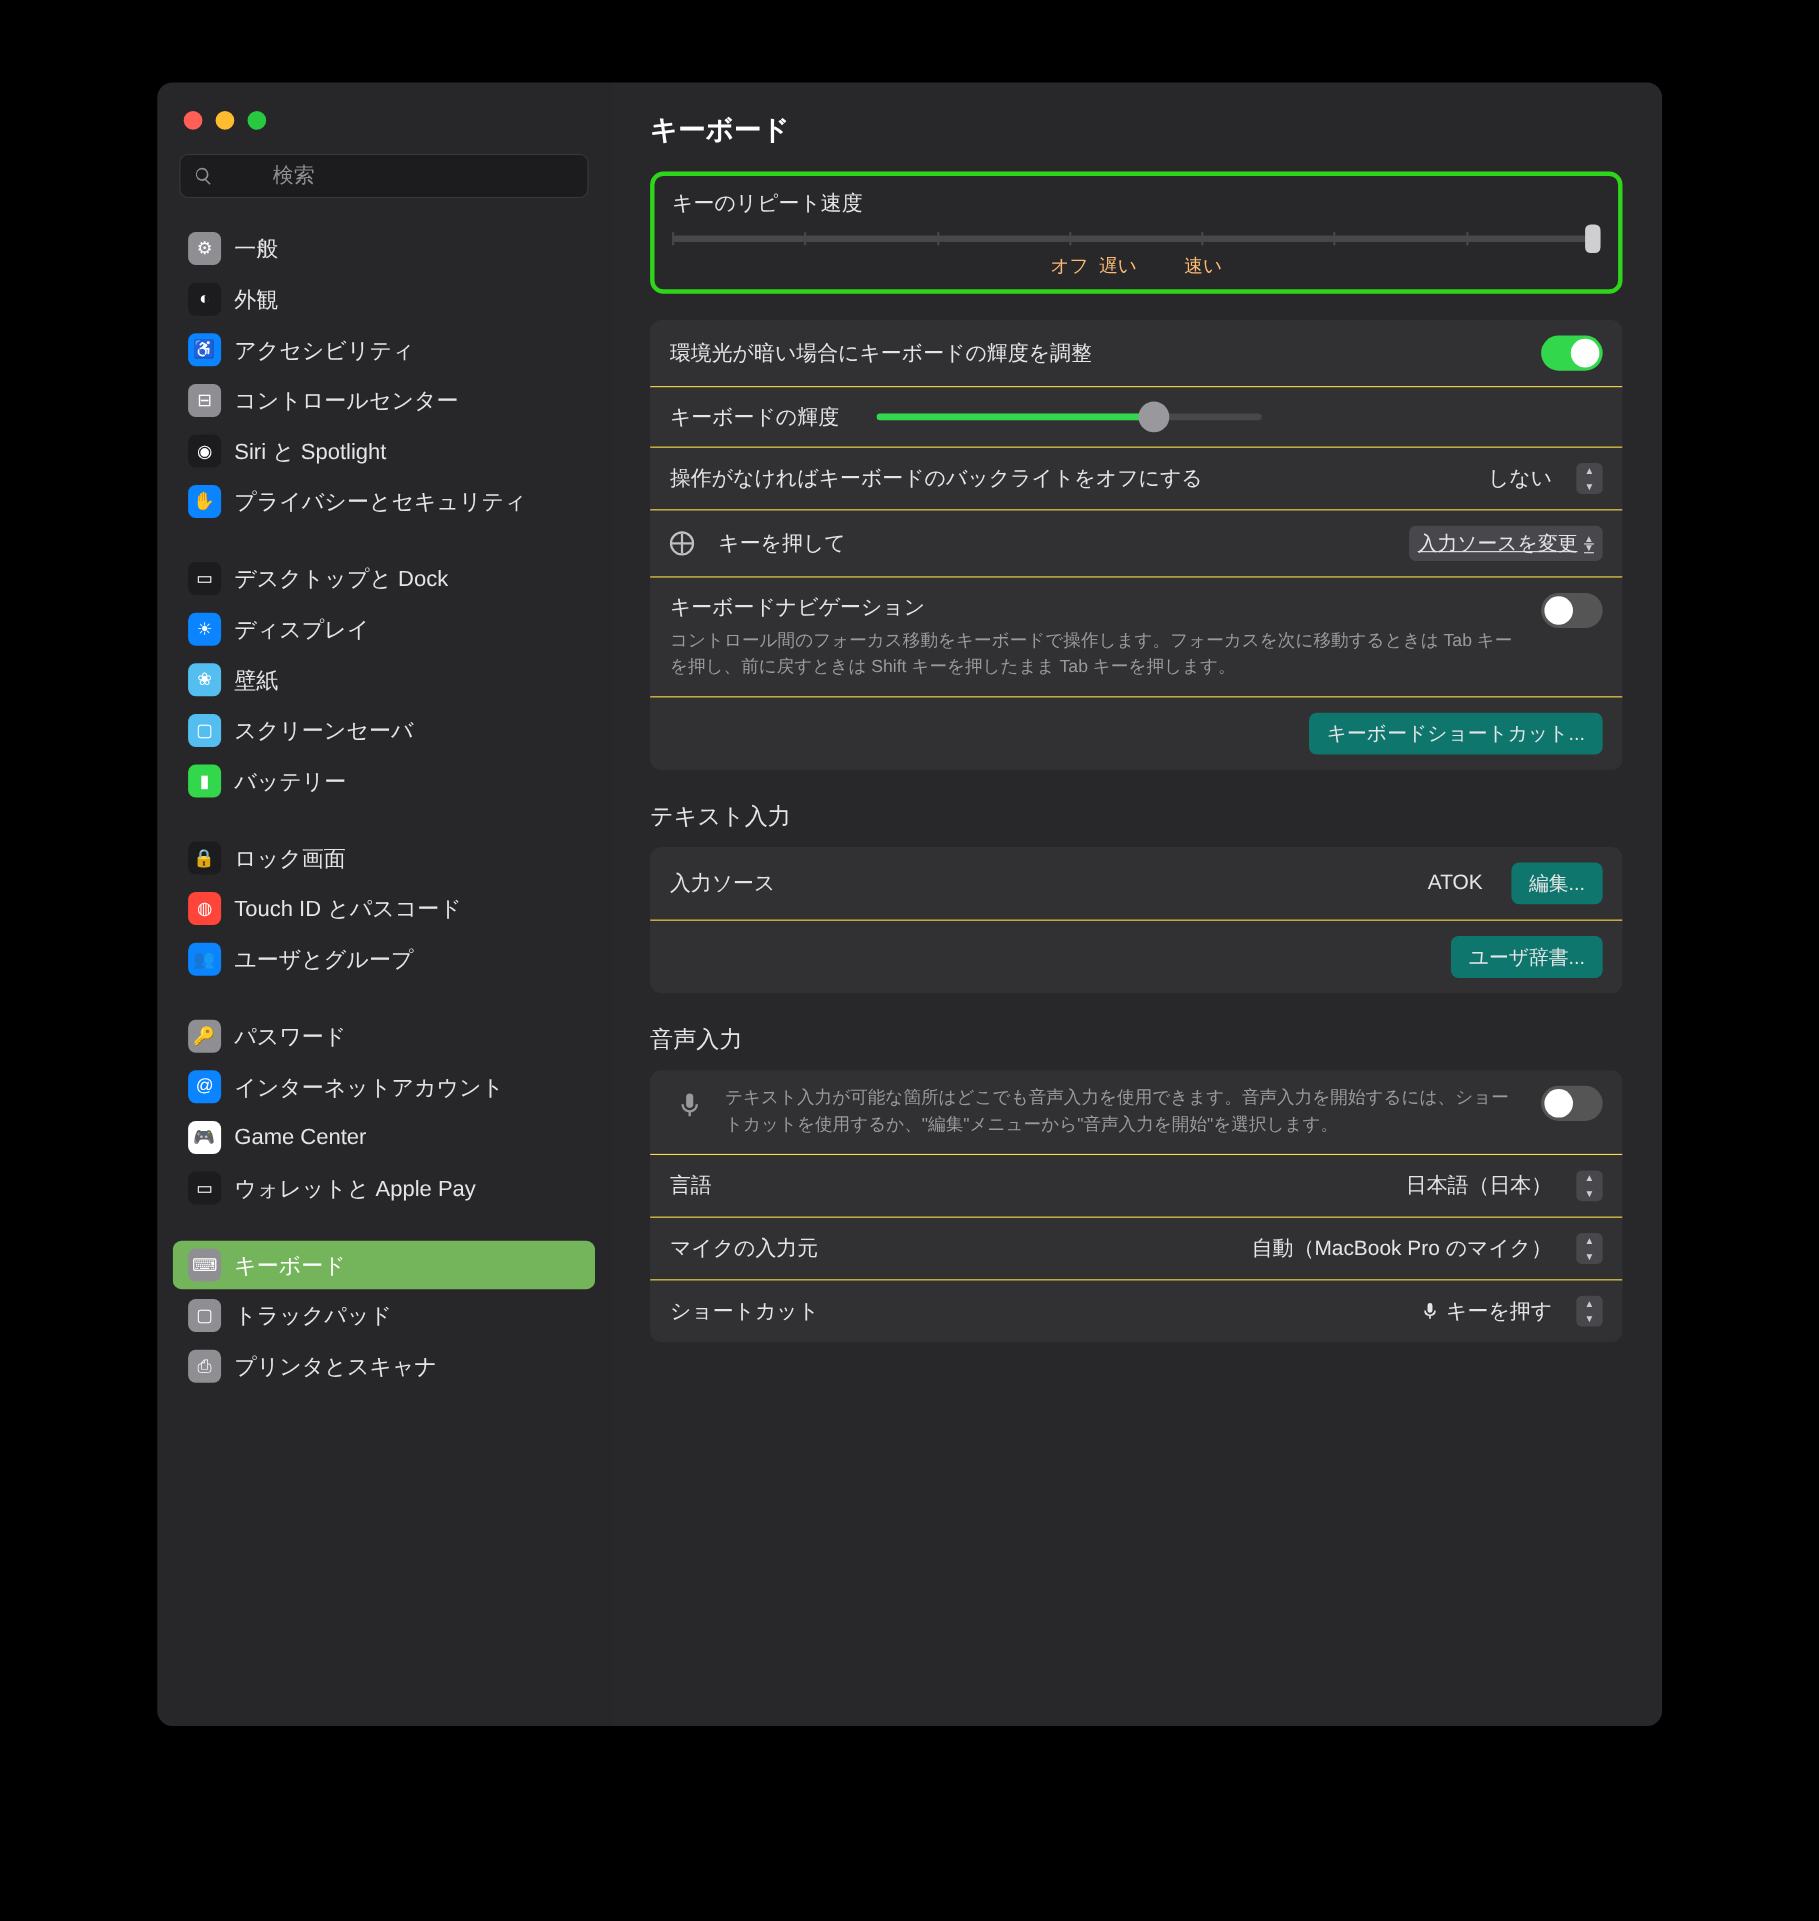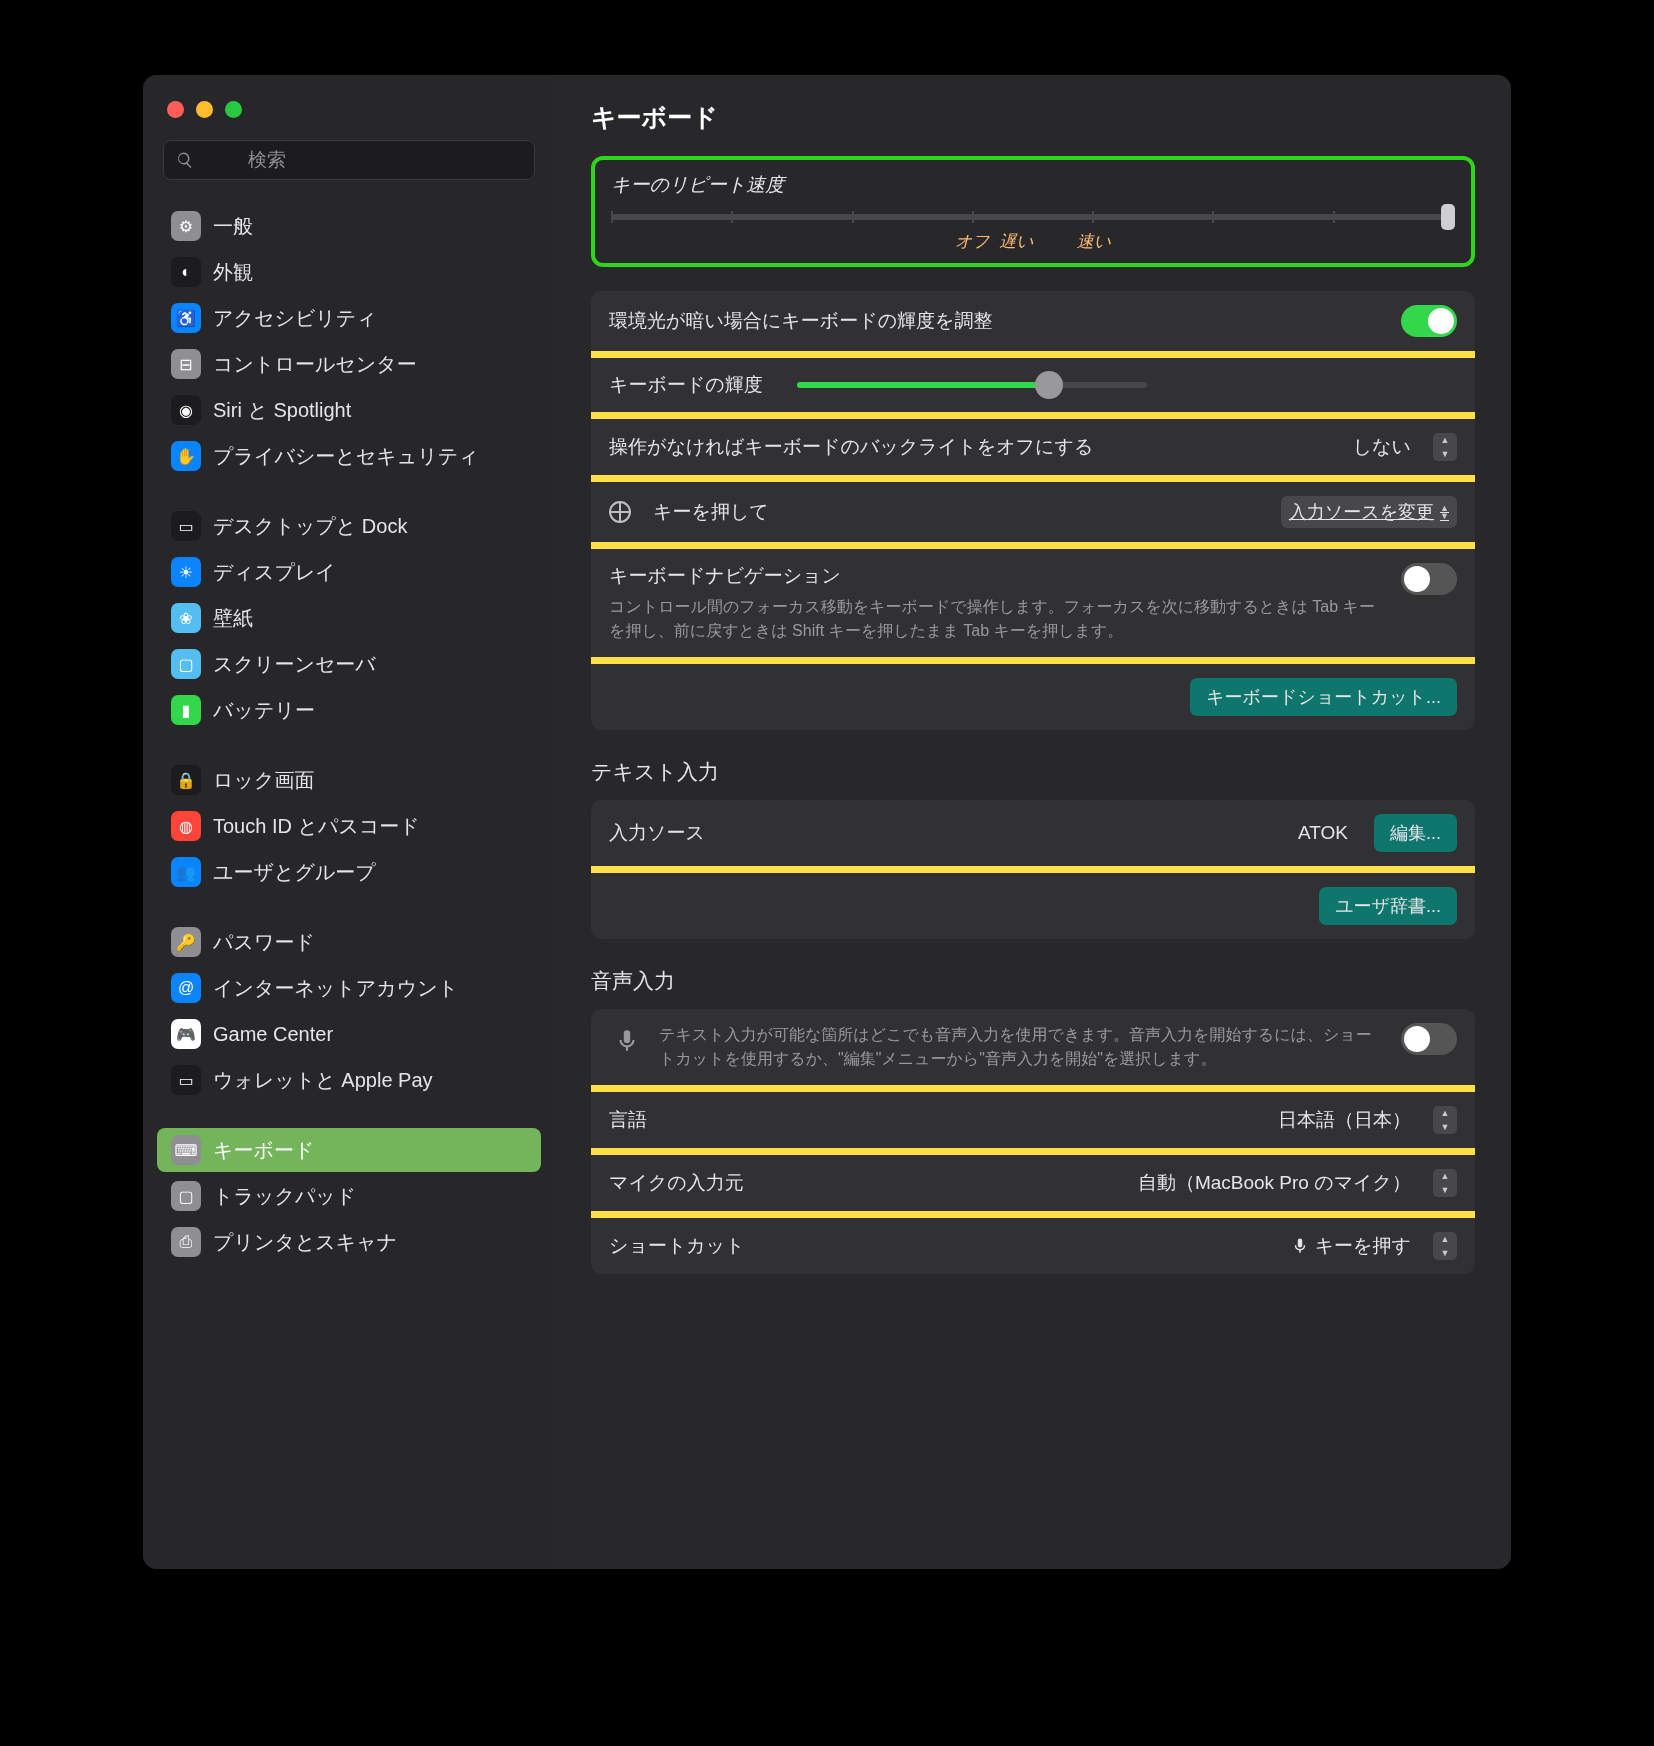--- a/index.html
+++ b/index.html
@@ -16,29 +16,29 @@
 .nav{flex:1;overflow-y:auto;}
 .nav-item{display:flex;align-items:center;gap:12px;padding:7px 14px;border-radius:8px;cursor:pointer;margin-bottom:2px;}
 .nav-item.active{background:#74b55b;}
 .nav-item span.lbl{color:#e5e5e7;font-size:20px;}
 .nav-item.active span.lbl{color:#fff;}
 .ico{width:30px;height:30px;border-radius:7px;display:flex;align-items:center;justify-content:center;font-size:16px;color:#fff;flex-shrink:0;}
 .nav-sep{height:24px;}
 .main{flex:1;background:#28282a;padding:26px 36px 0;overflow-y:auto;}
 .page-title{color:#fff;font-size:25px;font-weight:600;margin-bottom:22px;}
 .top-sliders{display:flex;gap:18px;margin-bottom:24px;}
-.slider-card{flex:1;border:4px solid #2fd51a;border-radius:12px;padding:12px 16px 10px;font-style:italic;}
+.slider-card{flex:1;border:4px solid #2fd51a;border-radius:12px;padding:12px 16px 10px;}
 .slider-title{color:#e5e5e7;font-size:19px;margin-bottom:16px;}
 .slider-track{position:relative;height:6px;background:#48484a;border-radius:3px;margin-bottom:10px;}
 .slider-ticks{position:absolute;inset:0;display:flex;justify-content:space-between;}
 .slider-ticks div{width:2px;height:12px;background:#48484a;margin-top:-3px;}
 .slider-knob{position:absolute;top:-10px;width:14px;height:26px;background:#cfcfd1;border-radius:5px;}
 .slider-labels{display:flex;justify-content:center;color:#fdba74;font-size:17px;gap:43px;}
 .card{background:#313133;border-radius:10px;margin-bottom:28px;overflow:hidden;}
-.row{display:flex;align-items:center;padding:14px 18px;border-bottom:7px solid #fde047;color:#e5e5e7;font-size:19px;gap:14px;}
+.row{display:flex;align-items:center;padding:14px 18px;border-bottom:1px solid #fde047;color:#e5e5e7;font-size:19px;gap:14px;}
 .row:last-child{border-bottom:none;}
 .row .rlabel{flex:1;}
 .row .rval{color:#e5e5e7;font-size:19px;}
 .toggle{width:56px;height:32px;background:#555;border-radius:16px;position:relative;cursor:pointer;flex-shrink:0;}
 .toggle::after{content:"";position:absolute;top:3px;left:3px;width:26px;height:26px;background:#fff;border-radius:50%;}
 .toggle.on{background:#32d74b;}
 .toggle.on::after{left:auto;right:3px;}
 .brightness{flex:1;max-width:350px;height:6px;background:#48484a;border-radius:3px;position:relative;margin-left:20px;}
 .brightness .fill{position:absolute;height:100%;background:#32d74b;border-radius:3px;width:72%;}
 .brightness .knob{position:absolute;top:-11px;left:72%;width:28px;height:28px;background:#98989d;border-radius:50%;transform:translateX(-50%);}

